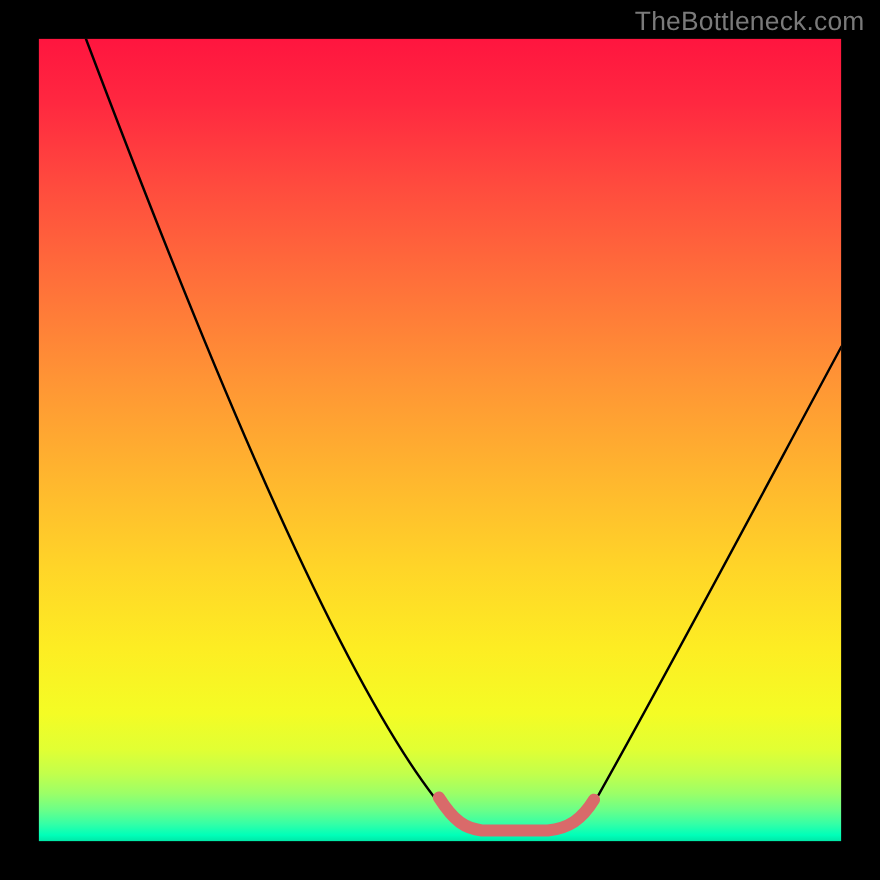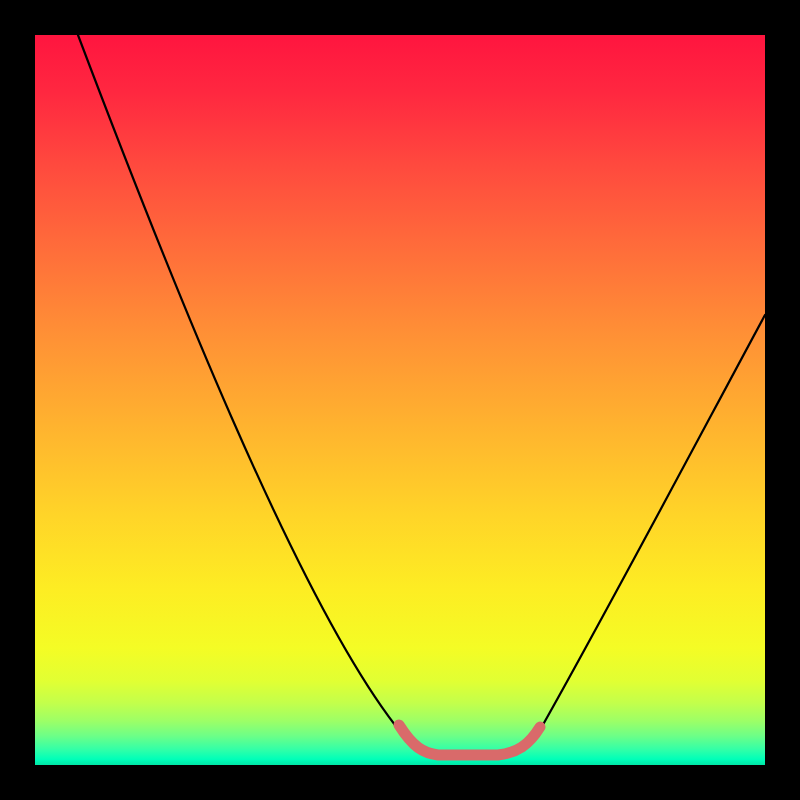--- a/index.html
+++ b/index.html
@@ -37,20 +37,21 @@
     font-weight: 500;
   }
   svg {
     display: block;
   }
 </style>
 </head>
 <body>
 
 <div class="frame">
+  <div class="watermark">TheBottleneck.com</div>
   <div class="plot">
     <svg width="730" height="730" viewBox="0 0 730 730">
       <defs>
         <linearGradient id="bg-grad" x1="0" y1="0" x2="0" y2="1">
             <stop offset="0%" stop-color="#ff153f"></stop>
             <stop offset="8%" stop-color="#ff2840"></stop>
             <stop offset="18%" stop-color="#ff4a3e"></stop>
             <stop offset="30%" stop-color="#ff6f3a"></stop>
             <stop offset="42%" stop-color="#ff9335"></stop>
             <stop offset="55.00000000000001%" stop-color="#ffb72e"></stop>

